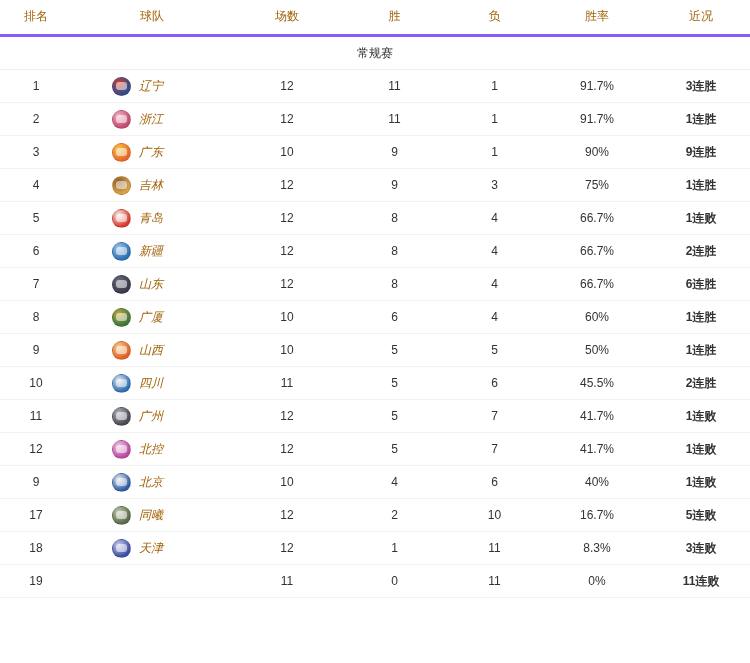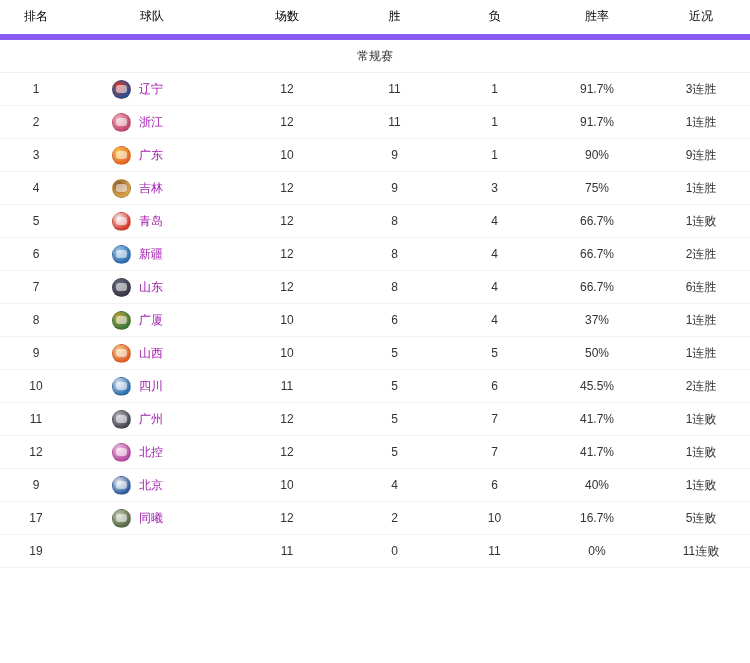--- a/index.html
+++ b/index.html
@@ -18,24 +18,24 @@
     width: 750px;
   }
   table.standings {
     width: 750px;
     border-collapse: collapse;
     table-layout: fixed;
   }
   table.standings th {
     font-size: 12px;
     font-weight: normal;
-    color: #000000;
+    color: #a16207;
     padding: 8px 0 9px 0;
     text-align: center;
-    border-bottom: 6px solid #8b5cf6;
+    border-bottom: 3px solid #8b5cf6;
     background: #ffffff;
   }
   .col-rank   { width: 72px; }
   .col-team   { width: 160px; }
   .col-games  { width: 110px; }
   .col-win    { width: 105px; }
   .col-loss   { width: 95px; }
   .col-pct    { width: 110px; }
   .col-streak { width: 98px; }
 
@@ -80,25 +80,26 @@
   .logo::after {
     content: "";
     position: absolute;
     left: 3px; top: 4px;
     width: 11px; height: 8px;
     border-radius: 3px;
     background: rgba(255,255,255,0.55);
   }
   .team-name {
     font-size: 12px;
-    color: #a21caf;
+    color: #a16207;
     white-space: nowrap;
+    font-style: italic;
   }
   .rank-cell { color: #333333; }
-  .streak-cell { color: #333333; }
+  .streak-cell { color: #333333; font-weight: bold; }
 </style>
 </head>
 <body>
 
 <div class="standings-wrap">
   <table class="standings">
     <colgroup>
       <col class="col-rank">
       <col class="col-team">
       <col class="col-games">
@@ -224,21 +225,21 @@
           <td class="rank-cell">8</td>
           <td>
             <div class="team-cell">
               <span class="logo" style="background: radial-gradient(circle at 35% 30%, rgb(200, 162, 58) 0%, rgb(59, 122, 59) 70%);"></span>
               <span class="team-name">广厦</span>
             </div>
           </td>
           <td>10</td>
           <td>6</td>
           <td>4</td>
-          <td>37%</td>
+          <td>60%</td>
           <td class="streak-cell">1连胜</td>
         </tr>
         <tr class="team-row">
           <td class="rank-cell">9</td>
           <td>
             <div class="team-cell">
               <span class="logo" style="background: radial-gradient(circle at 35% 30%, rgb(245, 208, 138) 0%, rgb(224, 96, 42) 70%);"></span>
               <span class="team-name">山西</span>
             </div>
           </td>
@@ -310,20 +311,34 @@
             <div class="team-cell">
               <span class="logo" style="background: radial-gradient(circle at 35% 30%, rgb(194, 203, 176) 0%, rgb(90, 106, 74) 70%);"></span>
               <span class="team-name">同曦</span>
             </div>
           </td>
           <td>12</td>
           <td>2</td>
           <td>10</td>
           <td>16.7%</td>
           <td class="streak-cell">5连败</td>
+        </tr>
+        <tr class="team-row">
+          <td class="rank-cell">18</td>
+          <td>
+            <div class="team-cell">
+              <span class="logo" style="background: radial-gradient(circle at 35% 30%, rgb(198, 205, 240) 0%, rgb(63, 79, 160) 70%);"></span>
+              <span class="team-name">天津</span>
+            </div>
+          </td>
+          <td>12</td>
+          <td>1</td>
+          <td>11</td>
+          <td>8.3%</td>
+          <td class="streak-cell">3连败</td>
         </tr>
         <tr class="team-row">
           <td class="rank-cell">19</td>
           <td>
             <div class="team-cell"></div>
           </td>
           <td>11</td>
           <td>0</td>
           <td>11</td>
           <td>0%</td>

